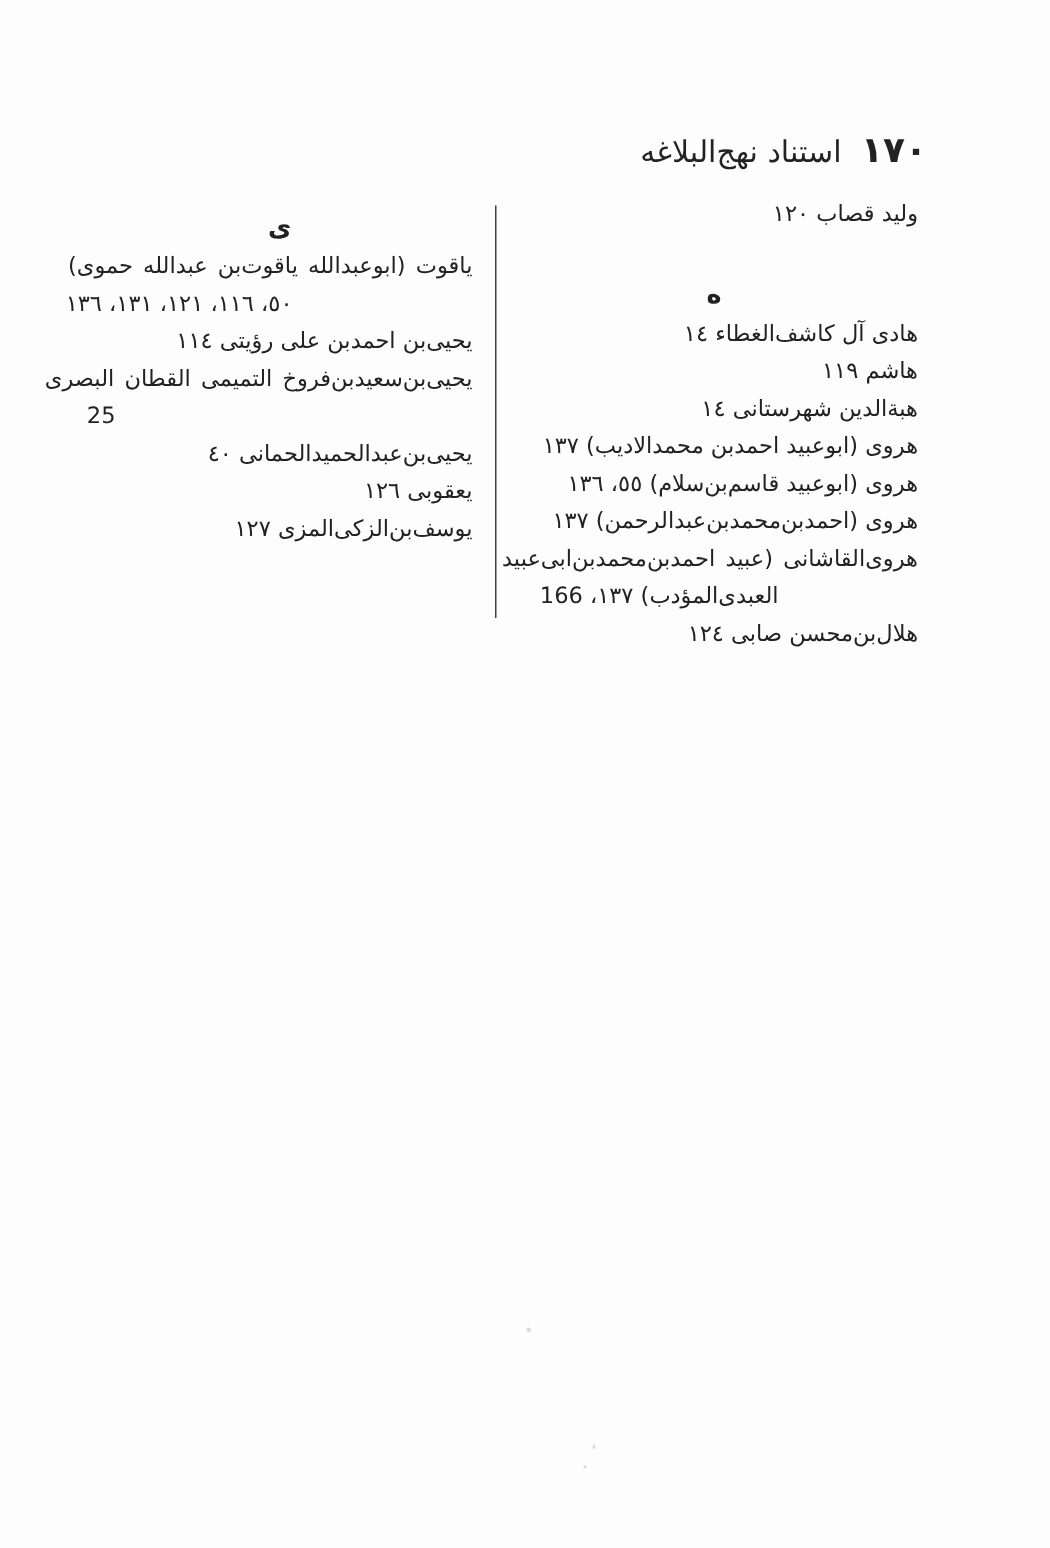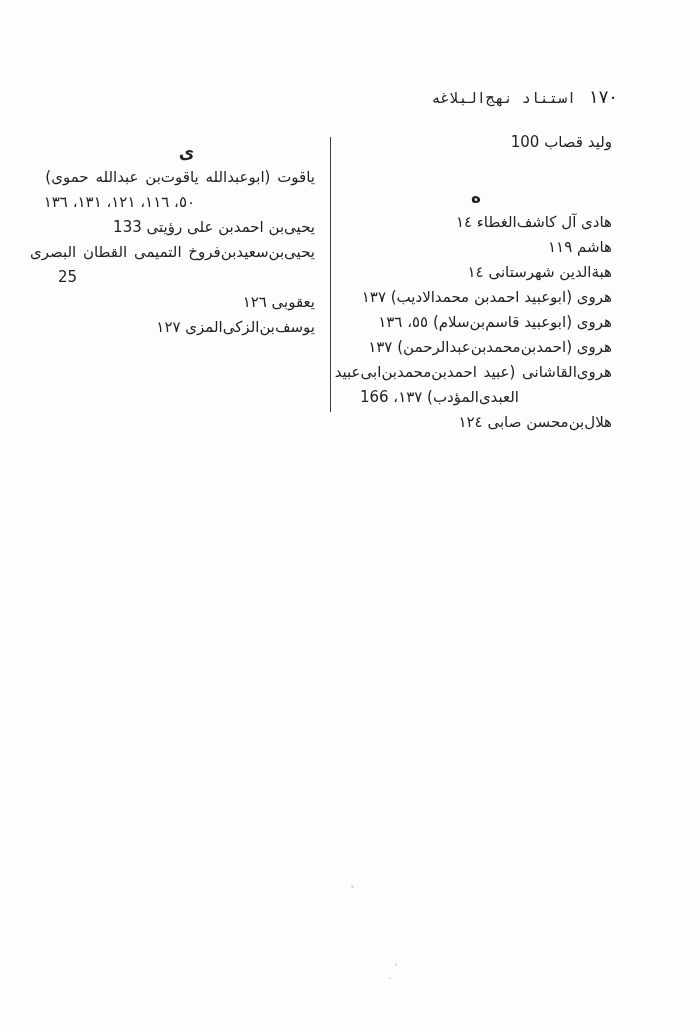--- a/index.html
+++ b/index.html
@@ -8,22 +8,22 @@
     background:#fdfdfd;color:#222;
     font-family:"DejaVu Sans",sans-serif;
     -webkit-font-smoothing:antialiased;
   }
   .page{position:absolute;inset:0;direction:rtl;}
   
   .page-header{
     position:absolute;top:86px;right:82px;
     display:flex;direction:rtl;align-items:baseline;gap:13px;
   }
-  .page-num{font-weight:normal;font-size:18px;letter-spacing:1px;}
-  .book-title{font-size:15px;font-family:Liberation Mono, monospace;}
+  .page-num{font-weight:bold;font-size:24px;letter-spacing:1px;}
+  .book-title{font-size:20px;}
   
   .col{
     position:absolute;direction:rtl;text-align:right;
     font-size:15px;line-height:25px;white-space:nowrap;
   }
   .col-right{top:130px;right:88px;width:272px;}
   .col-left{top:140px;right:385px;width:285px;}
   .line{height:25px;}
   .line.wide{word-spacing:2px;}
   .section-letter{
@@ -52,41 +52,42 @@
 <div class="page">
 
   <div class="page-header">
     <span class="page-num">١٧٠</span>
     <span class="book-title">استناد نهج‌البلاغه</span>
   </div>
 
   <div class="divider"></div>
 
   <section class="col col-right">
-    <div class="line">وليد قصاب 100</div>
+    <div class="line">وليد قصاب ١٢٠</div>
     <div class="gap"></div>
     <div class="section-letter">ه</div>
     <div class="line">هادى آل كاشف‌الغطاء ١٤</div>
     <div class="line">هاشم ١١٩</div>
     <div class="line">هبةالدين شهرستانى ١٤</div>
     <div class="line">هروى (ابوعبيد احمدبن محمدالاديب) ١٣٧</div>
     <div class="line">هروى (ابوعبيد قاسم‌بن‌سلام) ٥٥، ١٣٦</div>
     <div class="line">هروى (احمدبن‌محمدبن‌عبدالرحمن) ١٣٧</div>
     <div class="line wide">هروى‌القاشانى (عبيد احمدبن‌محمدبن‌ابى‌عبيد</div>
     <div class="line cont-qashani">العبدى‌المؤدب) ١٣٧، 166</div>
     <div class="line">هلال‌بن‌محسن صابى ١٢٤</div>
   </section>
 
   <section class="col col-left">
     <div class="section-letter ya">ى</div>
     <div class="line wide">ياقوت (ابوعبدالله ياقوت‌بن عبدالله حموى)</div>
     <div class="line cont-yaqut">٥٠، ١١٦، ١٢١، ١٣١، ١٣٦</div>
-    <div class="line">يحيى‌بن احمدبن على رؤيتى 133</div>
+    <div class="line">يحيى‌بن احمدبن على رؤيتى ١١٤</div>
     <div class="line wide">يحيى‌بن‌سعيدبن‌فروخ التميمى القطان البصرى</div>
     <div class="line cont-33">25</div>
+    <div class="line">يحيى‌بن‌عبدالحميدالحمانى ٤٠</div>
     <div class="line">يعقوبى ١٢٦</div>
     <div class="line">يوسف‌بن‌الزكى‌المزى ١٢٧</div>
   </section>
 
   <div class="speck s1"></div>
   <div class="speck s2"></div>
   <div class="speck s3"></div>
 
 </div>
 

